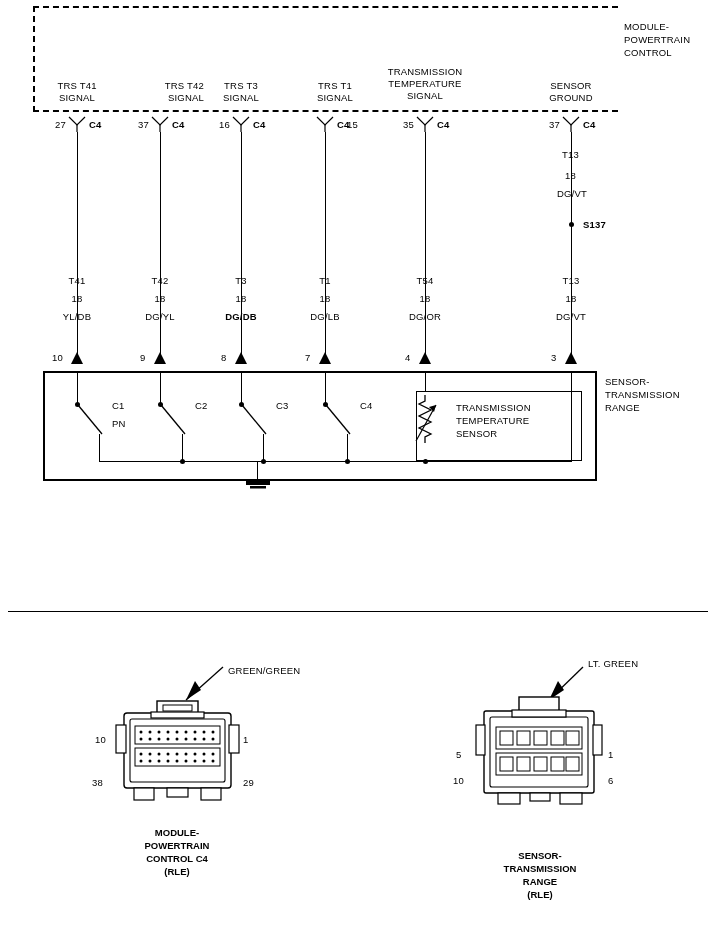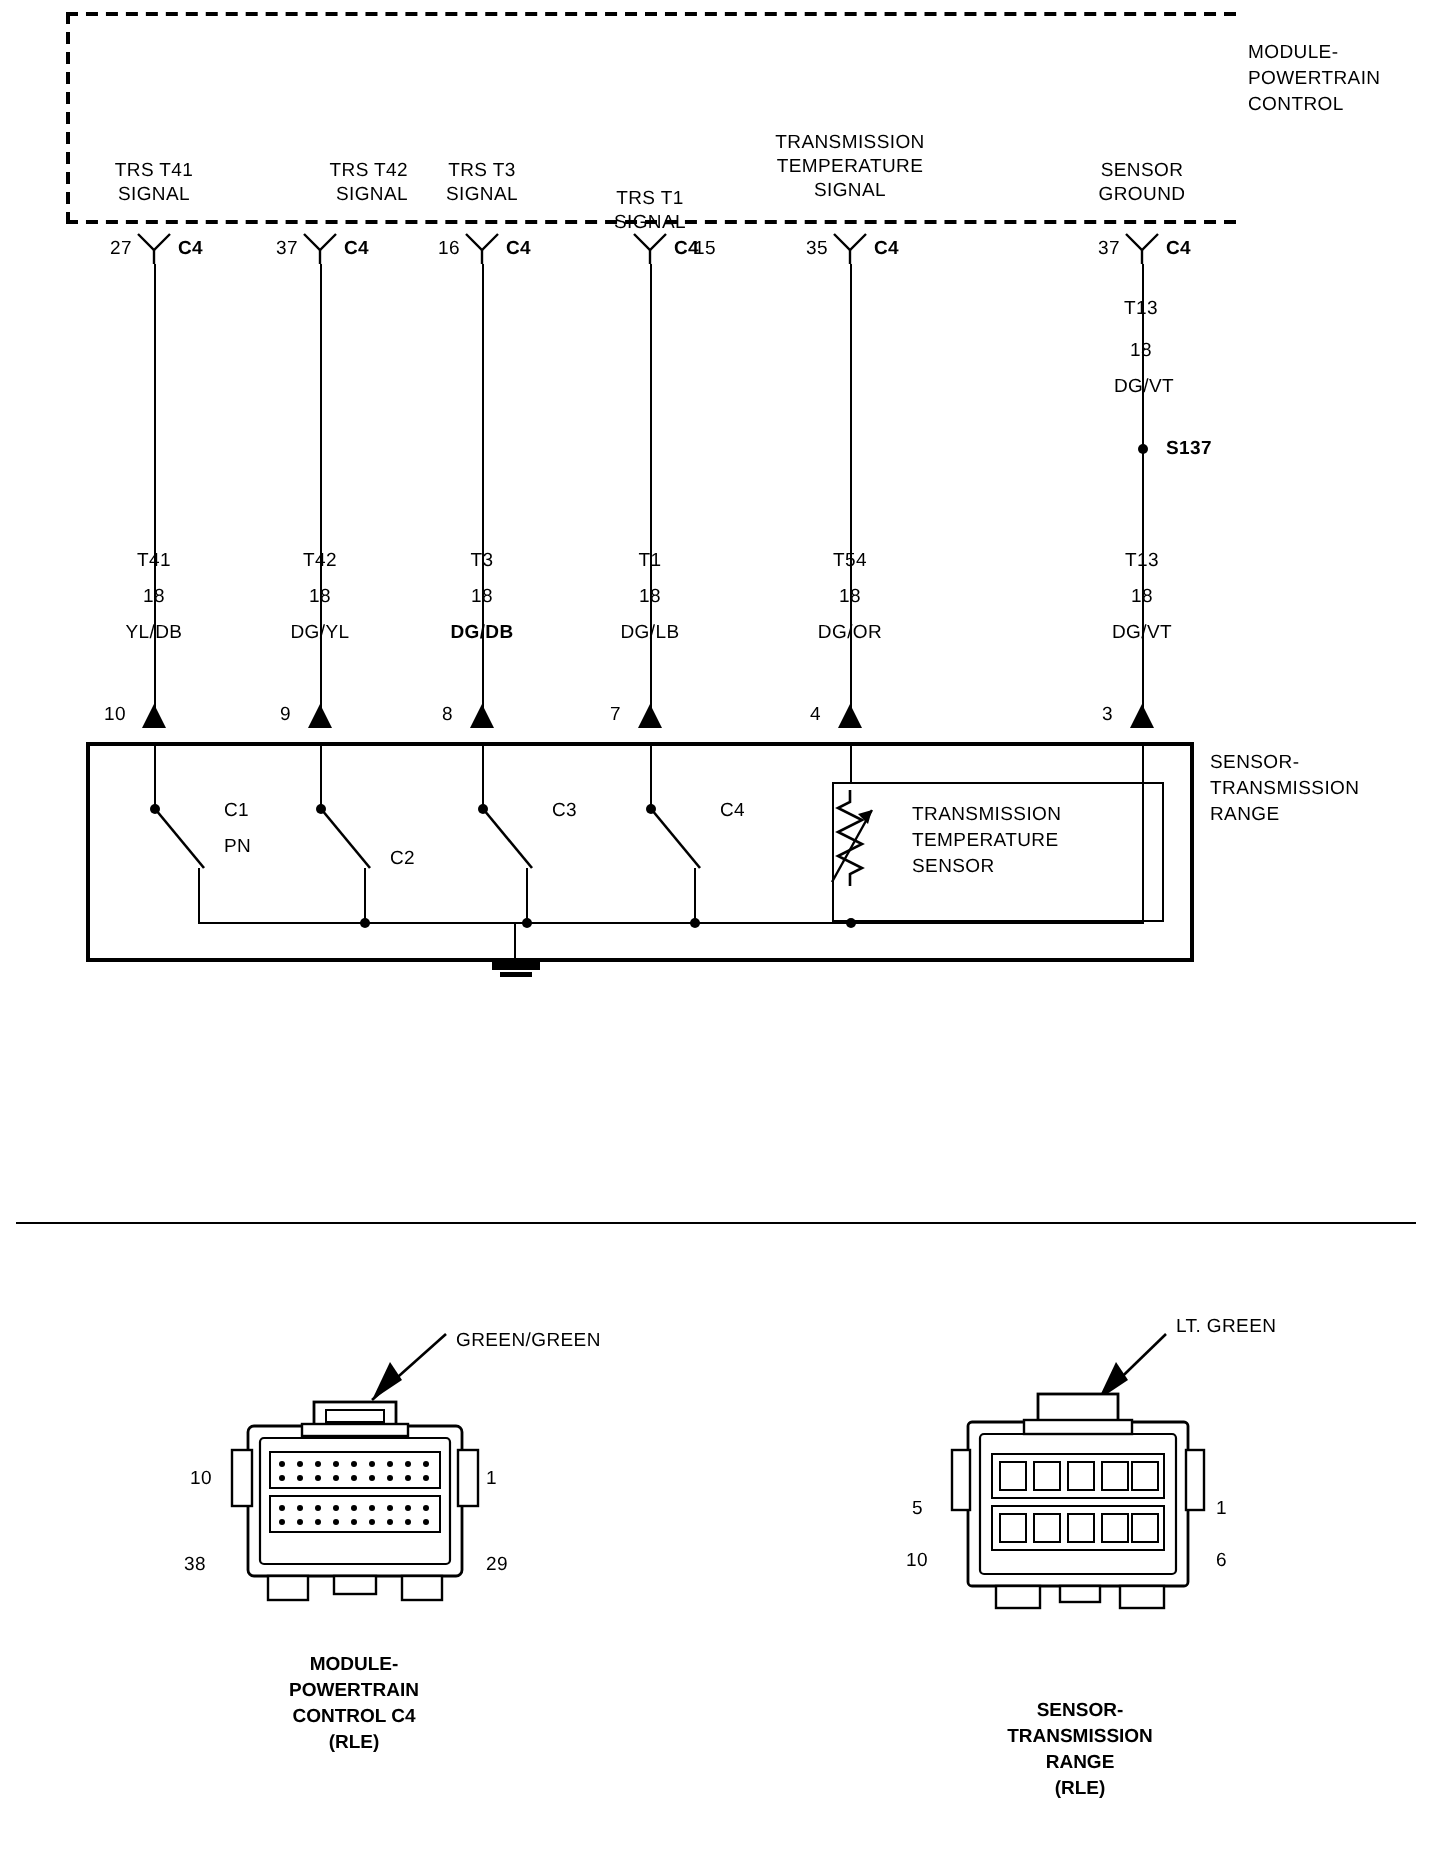--- a/index.html
+++ b/index.html
@@ -66,21 +66,21 @@
 <div class="lbl" style="left:624px; top:20px; width:90px; line-height:13px;">MODULE-
 POWERTRAIN
 CONTROL</div>
 
 <div class="lbl c" style="left:33px; top:80px; width:88px;">TRS T41
 SIGNAL</div>
 <div class="lbl c" style="left:118px; top:80px; width:86px;text-align:right;">TRS T42
 SIGNAL</div>
 <div class="lbl c" style="left:198px; top:80px; width:86px;">TRS T3
 SIGNAL</div>
-<div class="lbl c" style="left:282px; top:80px; width:86px;margin-top:14px;">TRS T1
+<div class="lbl c" style="left:292px; top:80px; width:86px;">TRS T1
 SIGNAL</div>
 <div class="lbl c" style="left:370px; top:66px; width:110px;">TRANSMISSION
 TEMPERATURE
 SIGNAL</div>
 <div class="lbl c" style="left:528px; top:80px; width:86px;">SENSOR
 GROUND</div>
 
 <div class="lbl" style="left:55px; top:119px;">27</div>
 <svg style="left:68px; top:116px; width:18px; height:16px;">
   <path d="M1,1 L9,9 L17,1" stroke="#000" fill="none" stroke-width="1.2"></path>
@@ -216,21 +216,21 @@
 </svg>
 <svg style="left:236px; top:398px; width:36px; height:42px;">
   <path d="M6,7 L30,36" stroke="#000" stroke-width="1.3" fill="none"></path>
 </svg>
 <svg style="left:320px; top:398px; width:36px; height:42px;">
   <path d="M6,7 L30,36" stroke="#000" stroke-width="1.3" fill="none"></path>
 </svg>
 
 <div class="lbl" style="left:112px; top:400px;">C1</div>
 <div class="lbl" style="left:112px; top:418px;text-align:right;">PN</div>
-<div class="lbl" style="left:195px; top:424px;">C2</div>
+<div class="lbl" style="left:195px; top:400px;">C2</div>
 <div class="lbl" style="left:276px; top:400px;text-align:right;">C3</div>
 <div class="lbl" style="left:360px; top:400px;">C4</div>
 
 <div class="vline" style="left:99px; top:434px; height:27px;"></div>
 <div class="vline" style="left:182px; top:434px; height:27px;"></div>
 <div class="vline" style="left:263px; top:434px; height:27px;"></div>
 <div class="vline" style="left:347px; top:434px; height:27px;"></div>
 
 <div class="hline" style="left:99px; top:461px; width:473px;"></div>
 <div class="dot" style="left:180px; top:459px;"></div>

